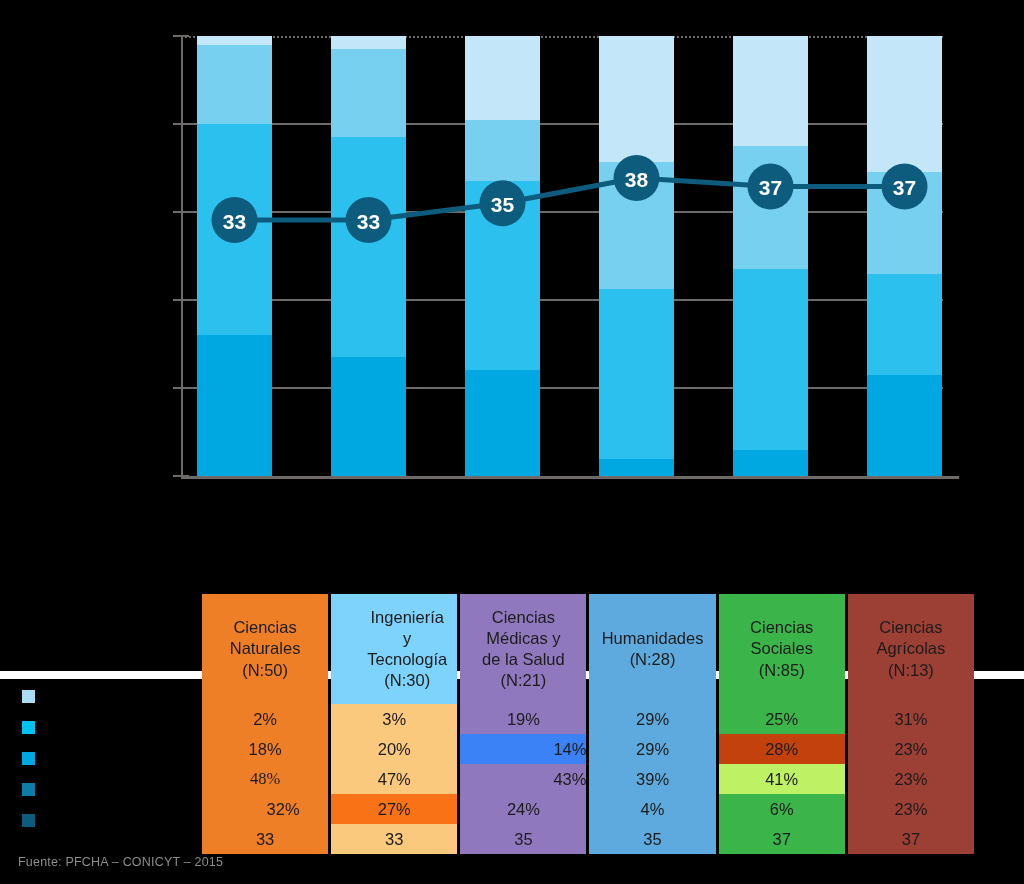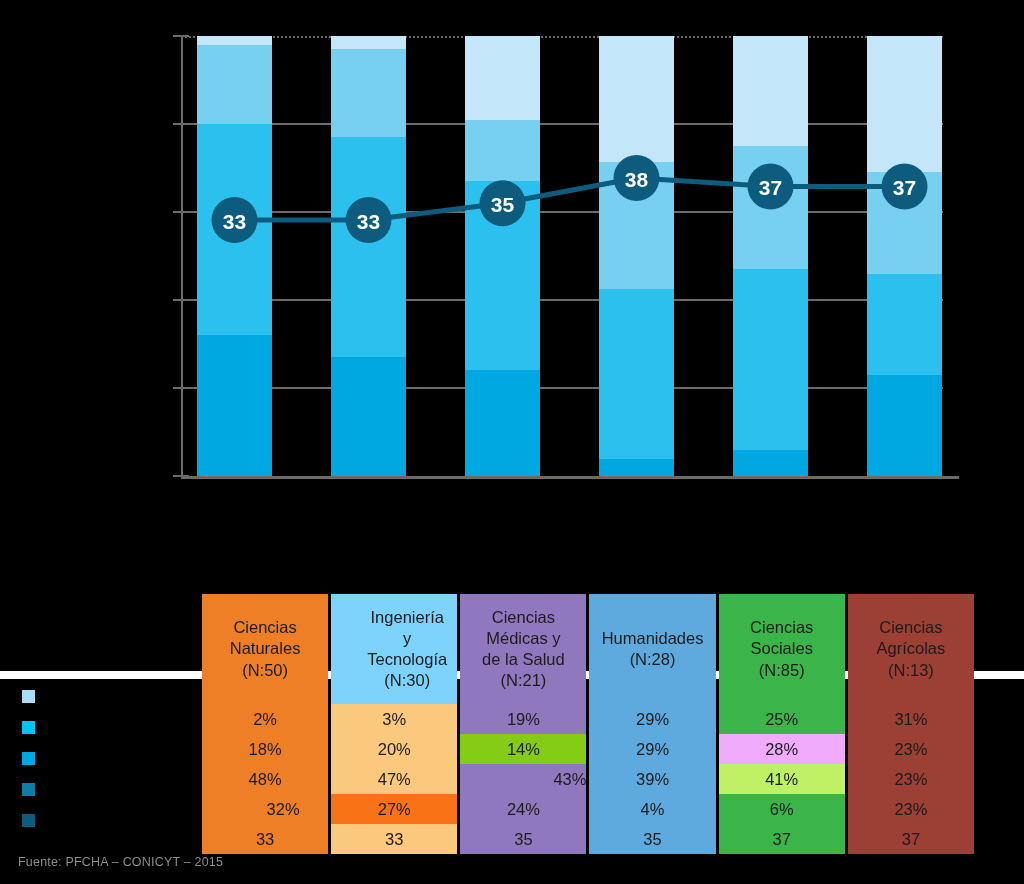--- a/index.html
+++ b/index.html
@@ -216,27 +216,27 @@
           <td style="background: rgb(239, 127, 38);">2%</td>
           <td style="background: rgb(251, 201, 126);">3%</td>
           <td style="background: rgb(143, 120, 189);">19%</td>
           <td style="background: rgb(94, 170, 222);">29%</td>
           <td style="background: rgb(59, 181, 74);">25%</td>
           <td style="background: rgb(156, 63, 53);">31%</td>
         </tr>
         <tr>
           <td style="background: rgb(239, 127, 38);">18%</td>
           <td style="background: rgb(251, 201, 126);">20%</td>
-          <td style="background: #84cc16;">14%</td>
+          <td style="background: #3b82f6; text-align: right;">14%</td>
           <td style="background: rgb(94, 170, 222);">29%</td>
-          <td style="background: #f0abfc;">28%</td>
+          <td style="background: #c2410c;">28%</td>
           <td style="background: rgb(156, 63, 53);">23%</td>
         </tr>
         <tr>
-          <td style="background: rgb(239, 127, 38);">48%</td>
+          <td style="background: rgb(239, 127, 38); font-family: Liberation Serif, serif;">48%</td>
           <td style="background: rgb(251, 201, 126);">47%</td>
           <td style="background: rgb(143, 120, 189); text-align: right;">43%</td>
           <td style="background: rgb(94, 170, 222);">39%</td>
           <td style="background: #bef264;">41%</td>
           <td style="background: rgb(156, 63, 53);">23%</td>
         </tr>
         <tr>
           <td style="background: rgb(239, 127, 38); padding-left: 36px;">32%</td>
           <td style="background: #f97316;">27%</td>
           <td style="background: rgb(143, 120, 189);">24%</td>

